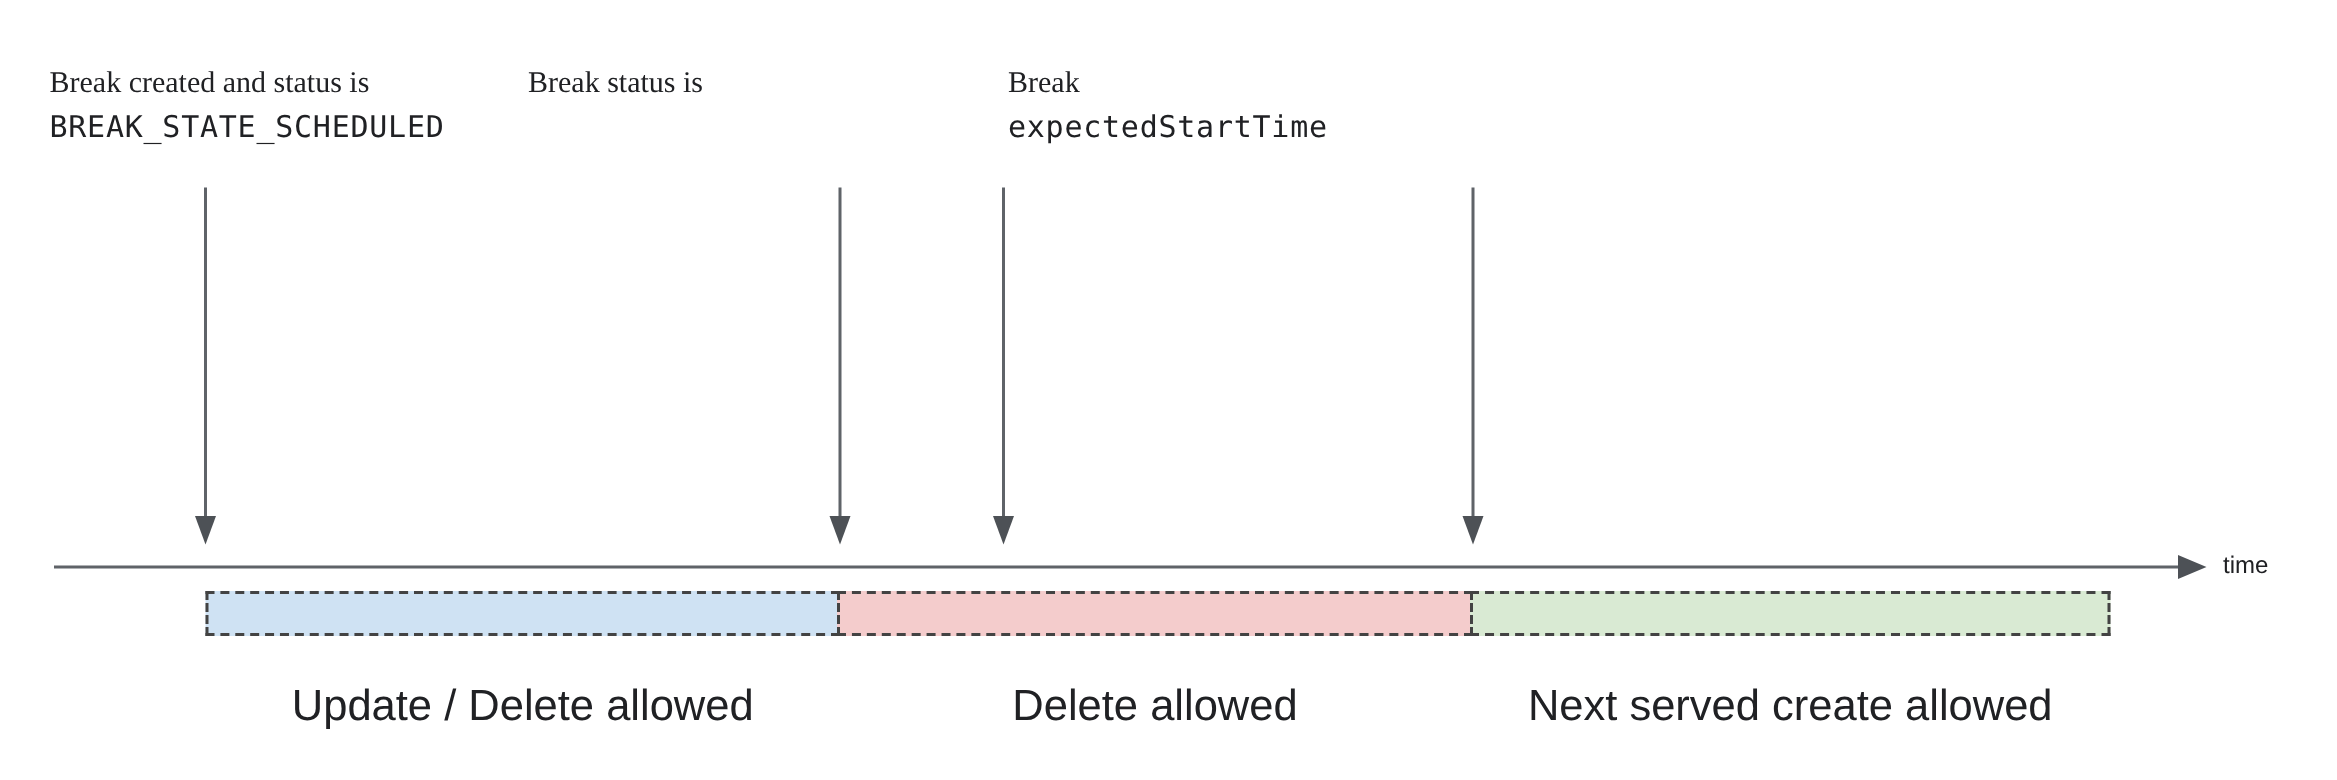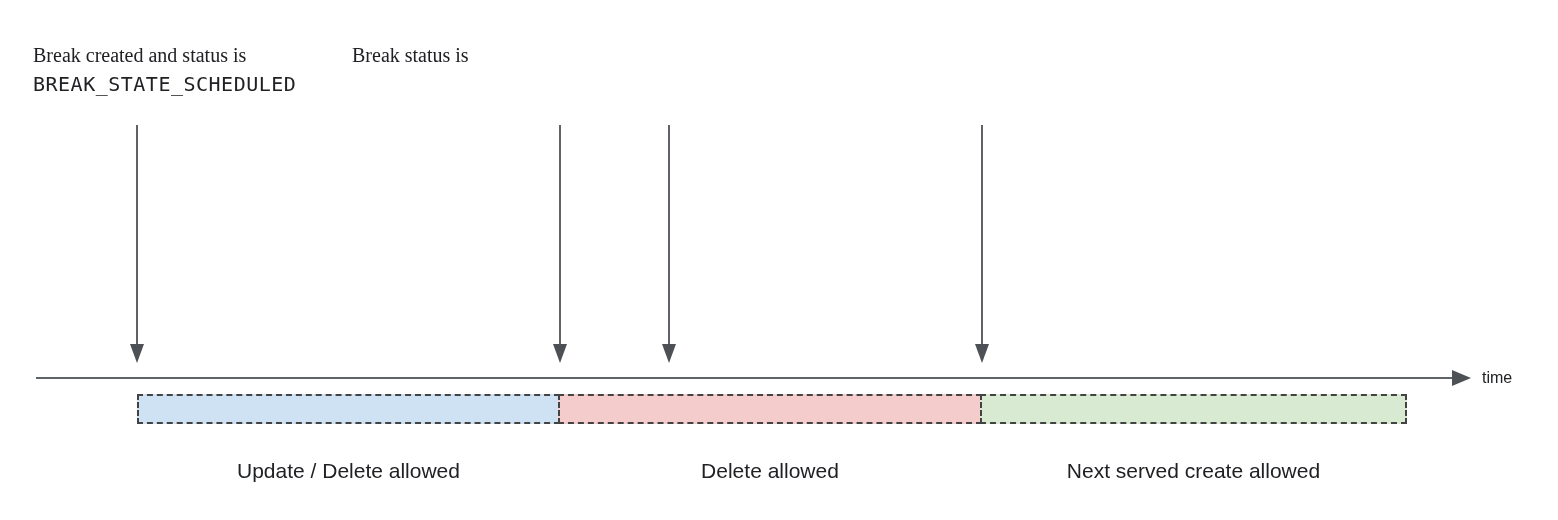--- a/index.html
+++ b/index.html
@@ -97,21 +97,21 @@
     border: 2px dashed #434343;
   }
   .seg-blue  { left: 137px; width: 423px; }
   .seg-red   { left: 558px; width: 424px; }
   .seg-green { left: 980px; width: 427px; }
 
   
   .seg-label {
     position: absolute;
     top: 458px;
-    font-size: 21px;
+    font-size: 29px;
     line-height: 26px;
     text-align: center;
     white-space: nowrap;
   }
   .lab-blue  { left: 137px; width: 423px; }
   .lab-red   { left: 558px; width: 424px; }
   .lab-green { left: 980px; width: 427px; }
 </style>
 </head>
 <body>
@@ -120,20 +120,24 @@
 
   <div class="annotation" style="left:33px; top:41px">
     <div class="ann-line">Break created and status is</div>
     <div class="ann-code">BREAK_STATE_SCHEDULED</div>
   </div>
 
   <div class="annotation" style="left:352px; top:41px">
     <div class="ann-line">Break status is</div>
   </div>
 
+  <div class="annotation" style="left:672px; top:41px">
+    <div class="ann-line">Break</div>
+    <div class="ann-code">expectedStartTime</div>
+  </div>
 
 
   <div class="v-arrow" style="left:137px">
     <div class="v-line"></div>
     <div class="v-head"></div>
   </div>
   <div class="v-arrow" style="left:560px">
     <div class="v-line"></div>
     <div class="v-head"></div>
   </div>

